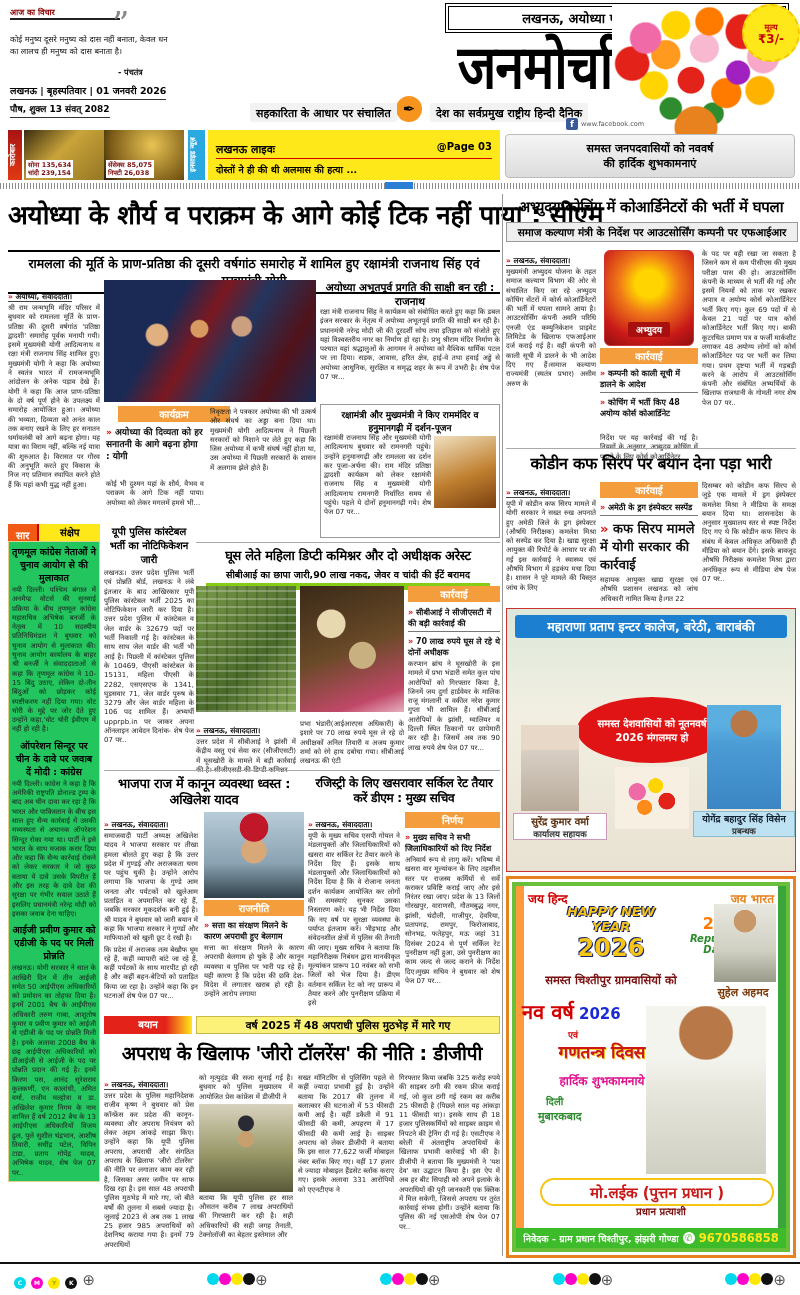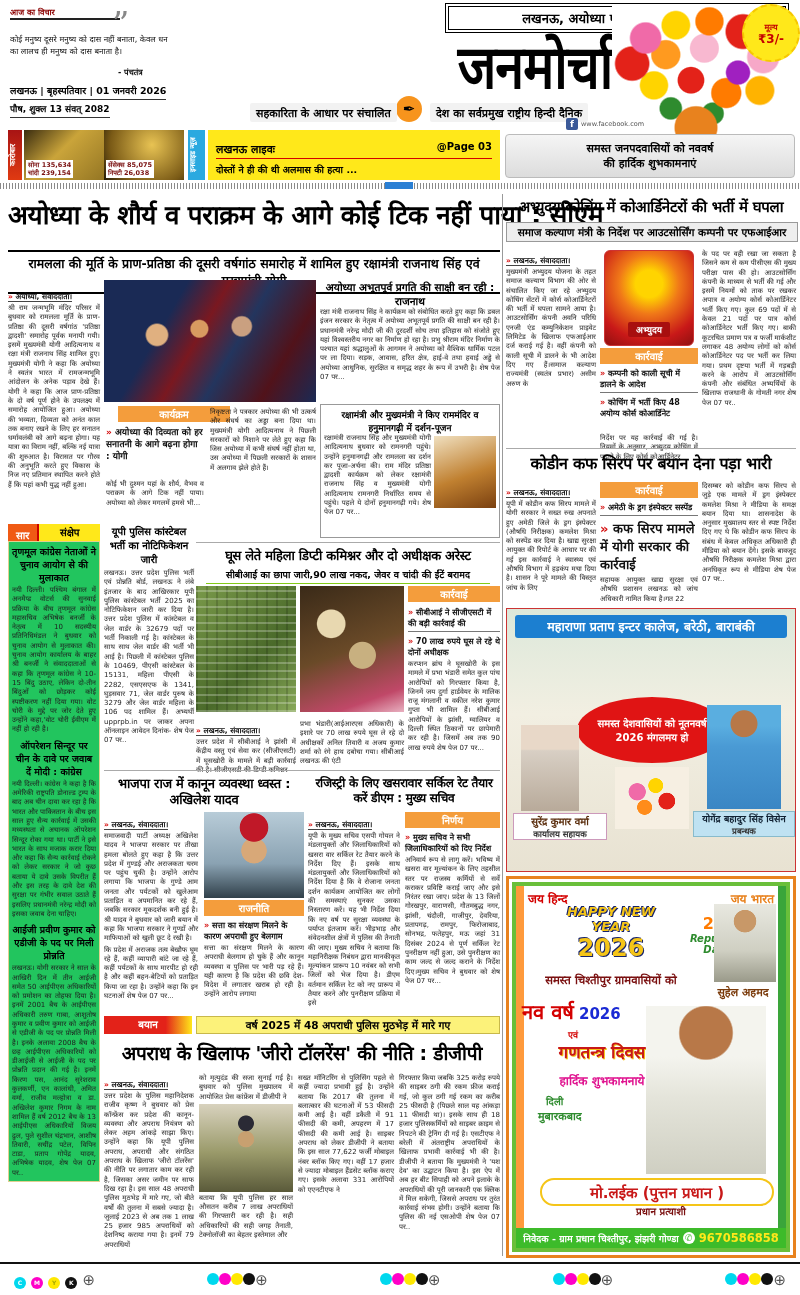--- a/index.html
+++ b/index.html
@@ -130,21 +130,21 @@
   <div class="abs tiny" style="left:320px;top:308px;width:180px;">रक्षा मंत्री राजनाथ सिंह ने कार्यक्रम को संबोधित करते हुए कहा कि डबल इंजन सरकार के नेतृत्व में अयोध्या अभूतपूर्व प्रगति की साक्षी बन रही है। प्रधानमंत्री नरेन्द्र मोदी जी की दूरदर्शी सोच तथा इतिहास को संजोते हुए यहां विश्वस्तरीय नगर का निर्माण हो रहा है। प्रभु श्रीराम मंदिर निर्माण के पश्चात यहां श्रद्धालुओं के आगमन ने अयोध्या को वैश्विक धार्मिक पटल पर ला दिया। सड़क, आवास, हरित क्षेत्र, हाई-वे तथा हवाई अड्डे से अयोध्या आधुनिक, सुरक्षित व समृद्ध शहर के रूप में उभरी है। शेष पेज 07 पर...</div>
 
   <div class="abs" style="left:320px;top:404px;width:180px;height:134px;border:1px solid #999;padding:3px;box-sizing:border-box;">
     <div class="shead" style="font-size:9px;">रक्षामंत्री और मुख्यमंत्री ने किए राममंदिर व हनुमानगढ़ी में दर्शन-पूजन</div>
     <div class="photo" style="float:right;width:62px;height:72px;margin:2px 0 2px 3px;background:linear-gradient(160deg,#f0e0c0,#c08030 55%,#7a4010);"></div>
     <div class="tiny">रक्षामंत्री राजनाथ सिंह और मुख्यमंत्री योगी आदित्यनाथ बुधवार को रामनगरी पहुंचे। उन्होंने हनुमानगढ़ी और रामलला का दर्शन कर पूजा-अर्चना की। राम मंदिर प्रतिष्ठा द्वादशी कार्यक्रम को लेकर रक्षामंत्री राजनाथ सिंह व मुख्यमंत्री योगी आदित्यनाथ रामनगरी निर्धारित समय से पहुंचे। पहले ये दोनों हनुमानगढ़ी गये। शेष पेज 07 पर...</div>
   </div>
 
   <div class="abs hline" style="left:196px;top:542px;width:304px;"></div>
   <div class="abs hl" style="left:196px;top:546px;width:304px;font-size:13px;white-space:nowrap;">घूस लेते महिला डिप्टी कमिश्नर और दो अधीक्षक अरेस्ट</div>
-  <div class="abs shead" style="left:206px;top:568px;width:284px;font-size:9.5px;border-bottom:1px solid #84cc16;padding-bottom:2px;">सीबीआई का छापा जारी,90 लाख नकद, जेवर व चांदी की ईंटें बरामद</div>
+  <div class="abs shead" style="left:206px;top:568px;width:284px;font-size:9.5px;border-bottom:7px solid #84cc16;padding-bottom:2px;">सीबीआई का छापा जारी,90 लाख नकद, जेवर व चांदी की ईंटें बरामद</div>
 
   <div class="abs photo" style="left:196px;top:586px;width:100px;height:126px;background:
     repeating-linear-gradient(0deg, rgba(255,255,255,.25) 0 2px, transparent 2px 8px),
     repeating-linear-gradient(90deg, rgba(0,0,0,.15) 0 2px, transparent 2px 10px),
     linear-gradient(135deg,#7a9a4a,#4a6a2a 60%,#8aaa5a);"></div>
   <div class="abs photo" style="left:300px;top:586px;width:104px;height:126px;background:
     radial-gradient(circle at 30% 30%, #e8d8b0 0 12%, transparent 13%),
     radial-gradient(circle at 60% 55%, #c8b080 0 14%, transparent 15%),
     linear-gradient(160deg,#3a2a18,#6a4a28 50%,#c04868 85%,#e8b0c0);"></div>
 

